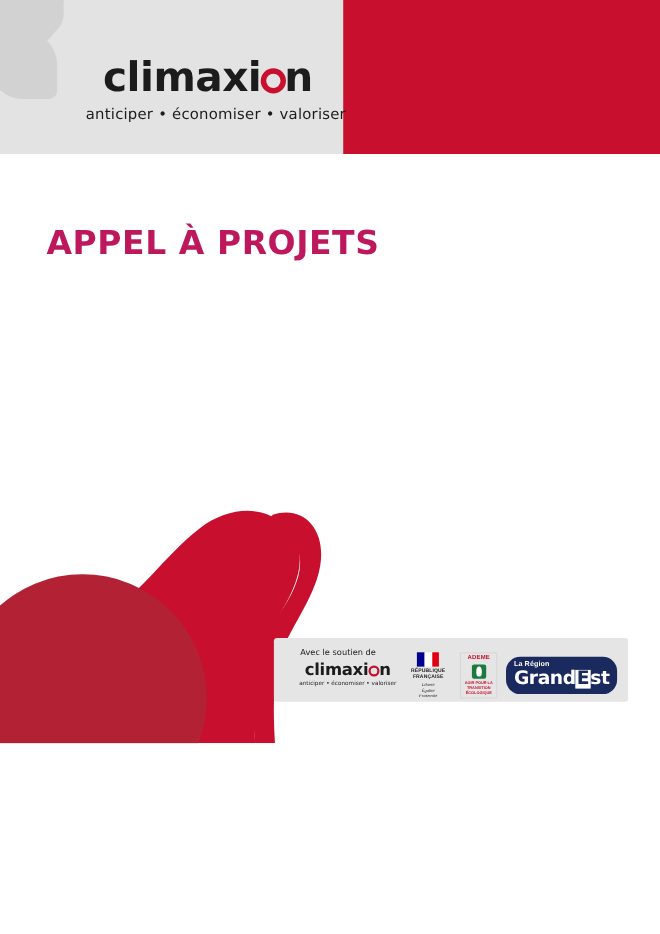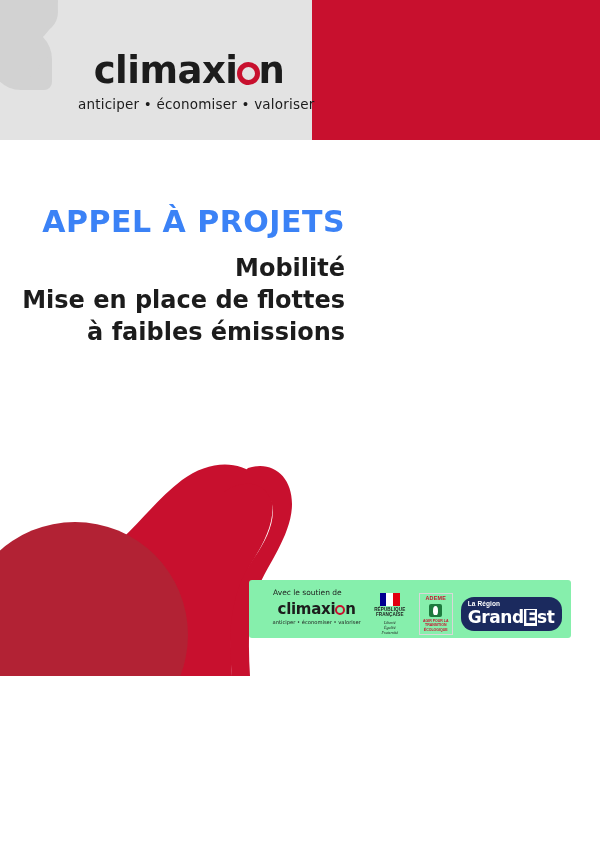--- a/index.html
+++ b/index.html
@@ -111,21 +111,21 @@
     position: absolute;
     left: 0;
     top: 205px;
     width: 345px;
     text-align: right;
   }
   .title-main {
     font-family: "DejaVu Sans", sans-serif;
     font-size: 30px;
     font-weight: bold;
-    color: #3b82f6;
+    color: #be185d;
     letter-spacing: 0.5px;
     line-height: 1.1;
     margin-bottom: 14px;
   }
   .title-sub {
     font-family: "DejaVu Sans", sans-serif;
     font-size: 24px;
     font-weight: bold;
     color: #1c1c1c;
     line-height: 1.34;
@@ -151,27 +151,26 @@
     border-radius: 50%;
   }
 
   
   .footer-bar {
     position: absolute;
     left: 249px;
     bottom: 38px;
     width: 322px;
     height: 58px;
-    background: #86efac;
+    background: #e5e5e5;
     border-radius: 3px;
     display: flex;
     align-items: center;
     padding: 0 9px;
     box-sizing: border-box;
-    justify-content: center;
   }
   .support-label {
     font-family: "DejaVu Sans", sans-serif;
     font-size: 7.5px;
     color: #1c1c1c;
     position: absolute;
     left: 24px;
     top: 8px;
     white-space: nowrap;
   }
@@ -320,25 +319,20 @@
     <div class="bubble-tail"></div>
 
     <div class="logo-main">
       <div class="logo-word"><span>climaxi</span><span class="logo-o-red"></span><span>n</span></div>
       <div class="logo-tag">anticiper • économiser • valoriser</div>
     </div>
   </div>
 
   <div class="title-block">
     <div class="title-main">APPEL À PROJETS</div>
-    <div class="title-sub">
-      <div>Mobilité</div>
-      <div>Mise en place de flottes</div>
-      <div>à faibles émissions</div>
-    </div>
   </div>
 
   <div class="deco">
     <svg width="600" height="320" viewBox="0 0 600 320" xmlns="http://www.w3.org/2000/svg" aria-hidden="true">
       <path d="M0 254 C 0 254, 40 236, 86 210 C 126 188, 148 150, 182 124 C 214 100, 252 104, 268 134 C 280 156, 266 184, 252 206 C 236 232, 228 262, 232 320 L 0 320 Z" fill="#c8102e"></path>
       <path d="M232 320 C 226 262, 236 228, 254 202 C 268 182, 278 160, 270 142 C 262 124, 240 124, 224 136 L 248 112 C 272 104, 292 120, 292 148 C 292 178, 268 208, 258 232 C 248 258, 248 288, 250 320 Z" fill="#c8102e"></path>
     </svg>
     <div class="deco-circle"></div>
   </div>
 

